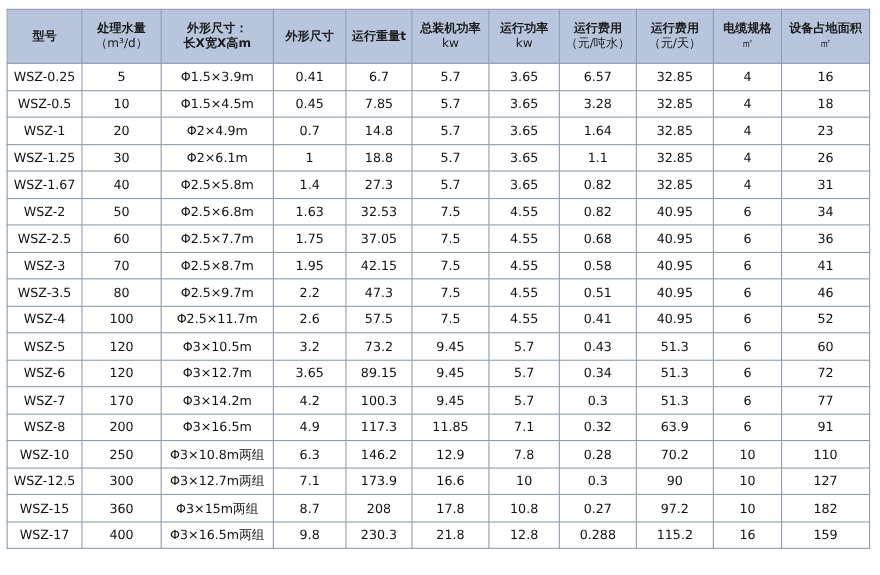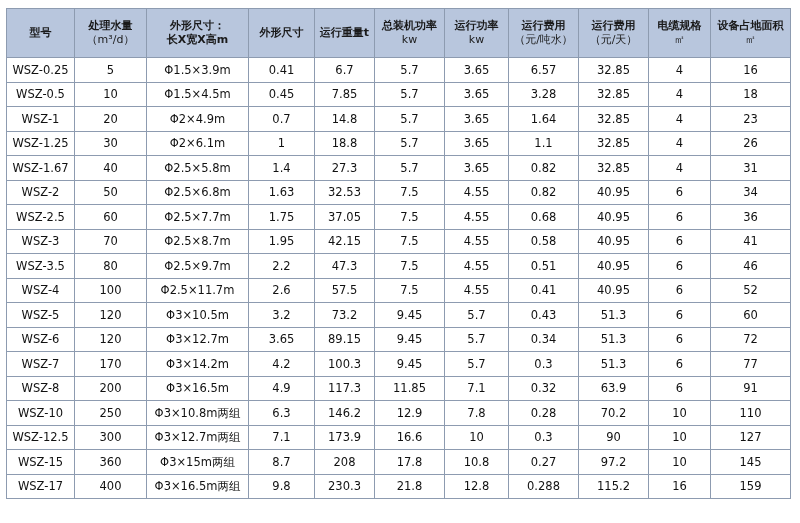--- a/index.html
+++ b/index.html
@@ -344,21 +344,21 @@
           <td>WSZ-15</td>
           <td>360</td>
           <td>Φ3×15m两组</td>
           <td>8.7</td>
           <td>208</td>
           <td>17.8</td>
           <td>10.8</td>
           <td>0.27</td>
           <td>97.2</td>
           <td>10</td>
-          <td>145</td>
+          <td>182</td>
         </tr>
         <tr>
           <td>WSZ-17</td>
           <td>400</td>
           <td>Φ3×16.5m两组</td>
           <td>9.8</td>
           <td>230.3</td>
           <td>21.8</td>
           <td>12.8</td>
           <td>0.288</td>

